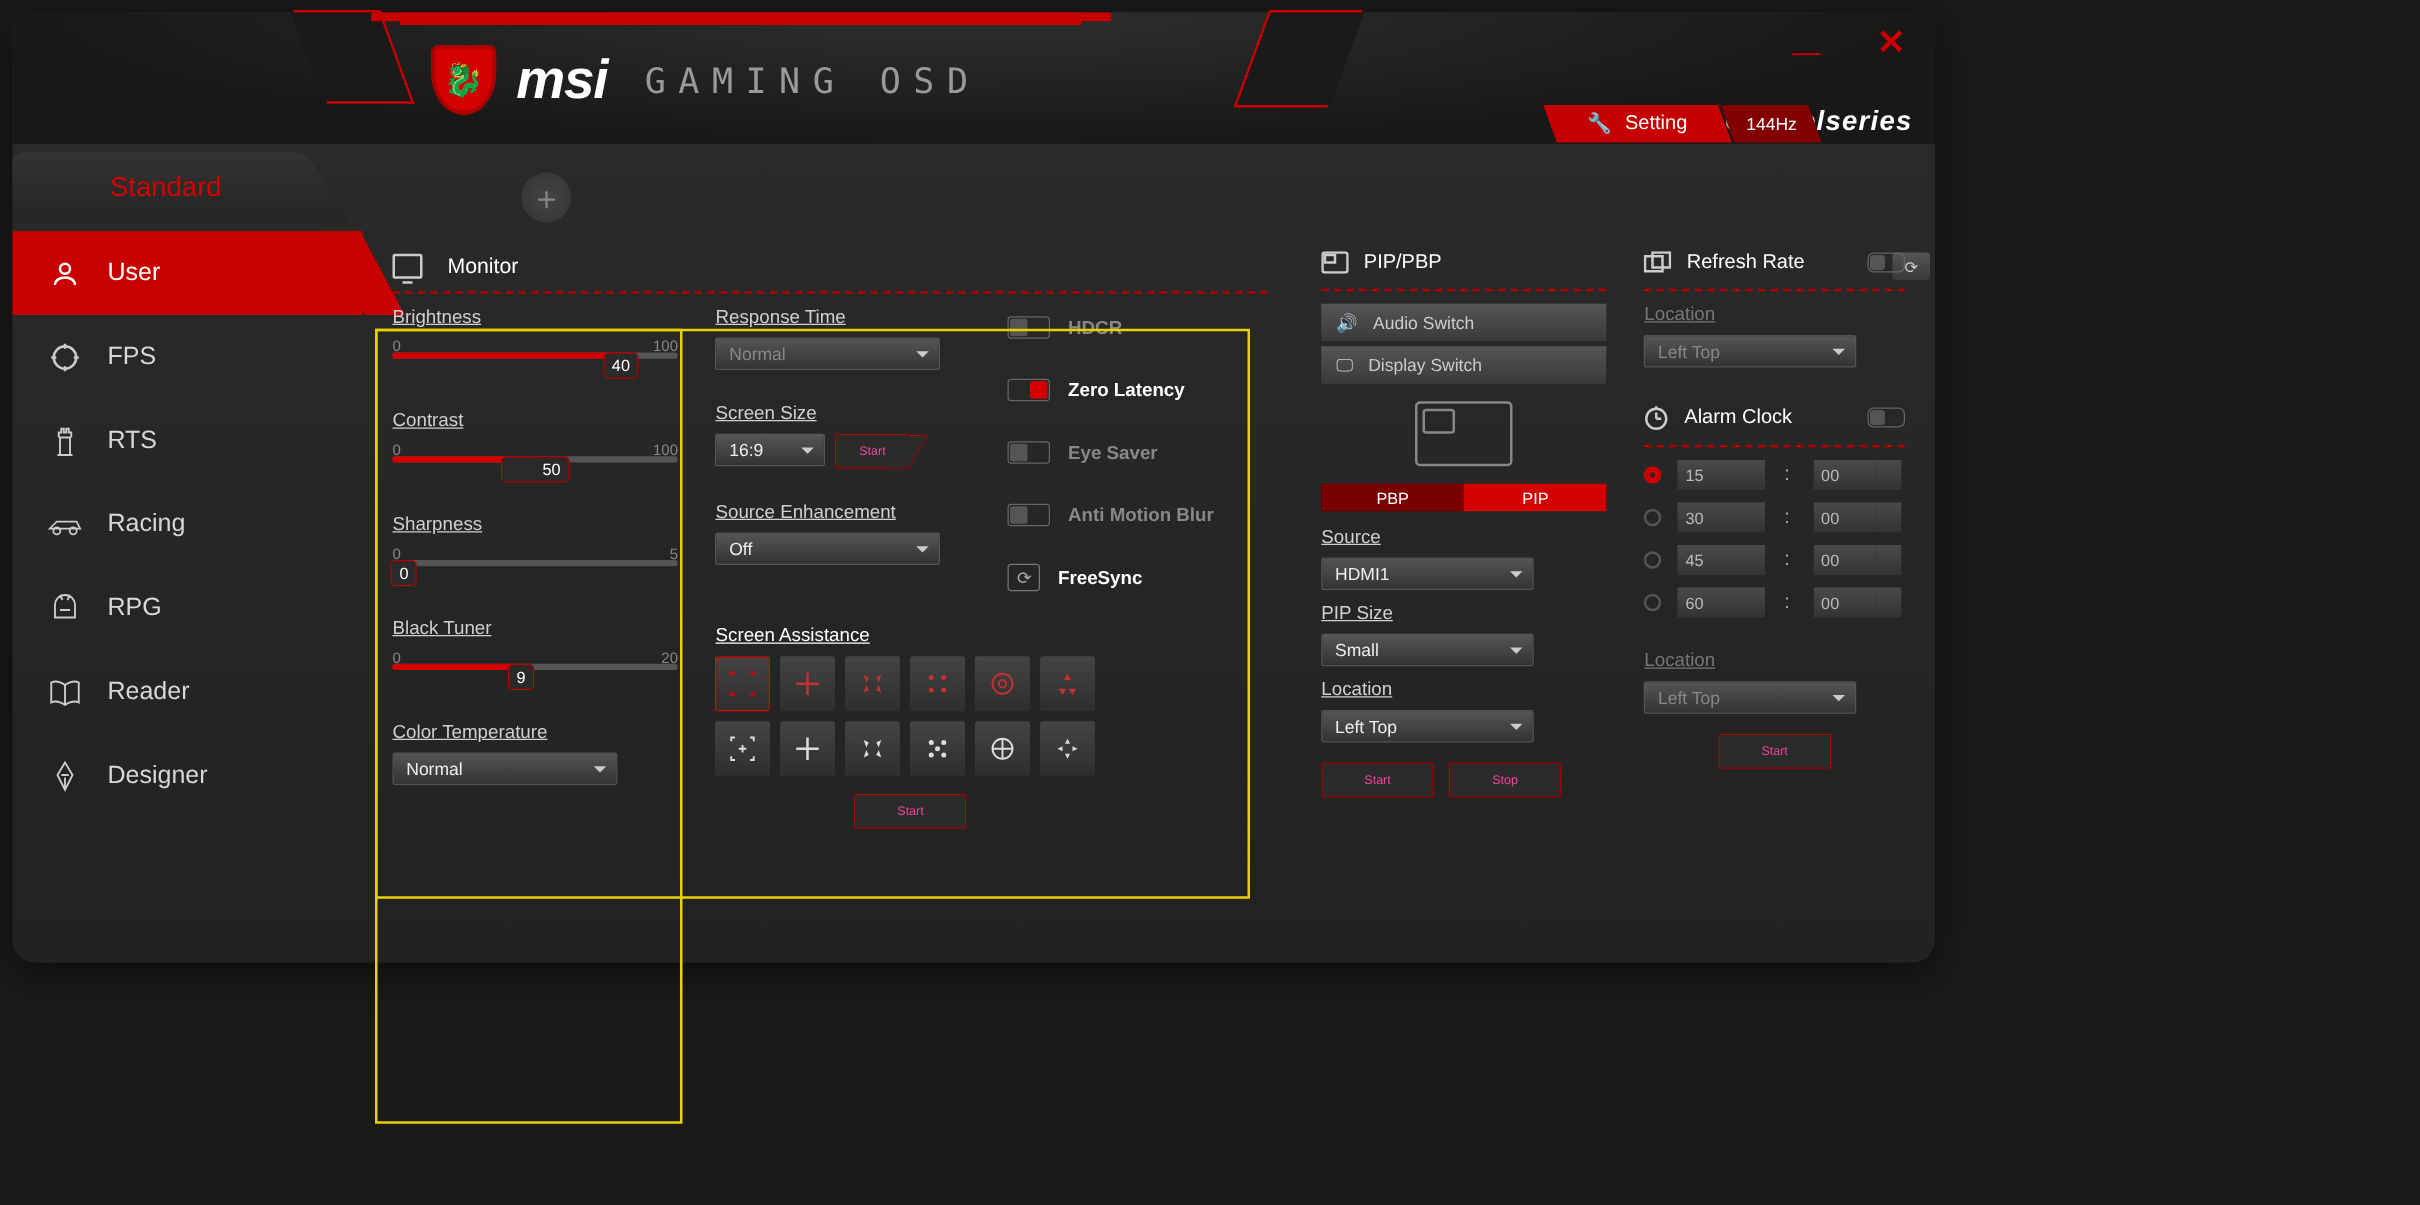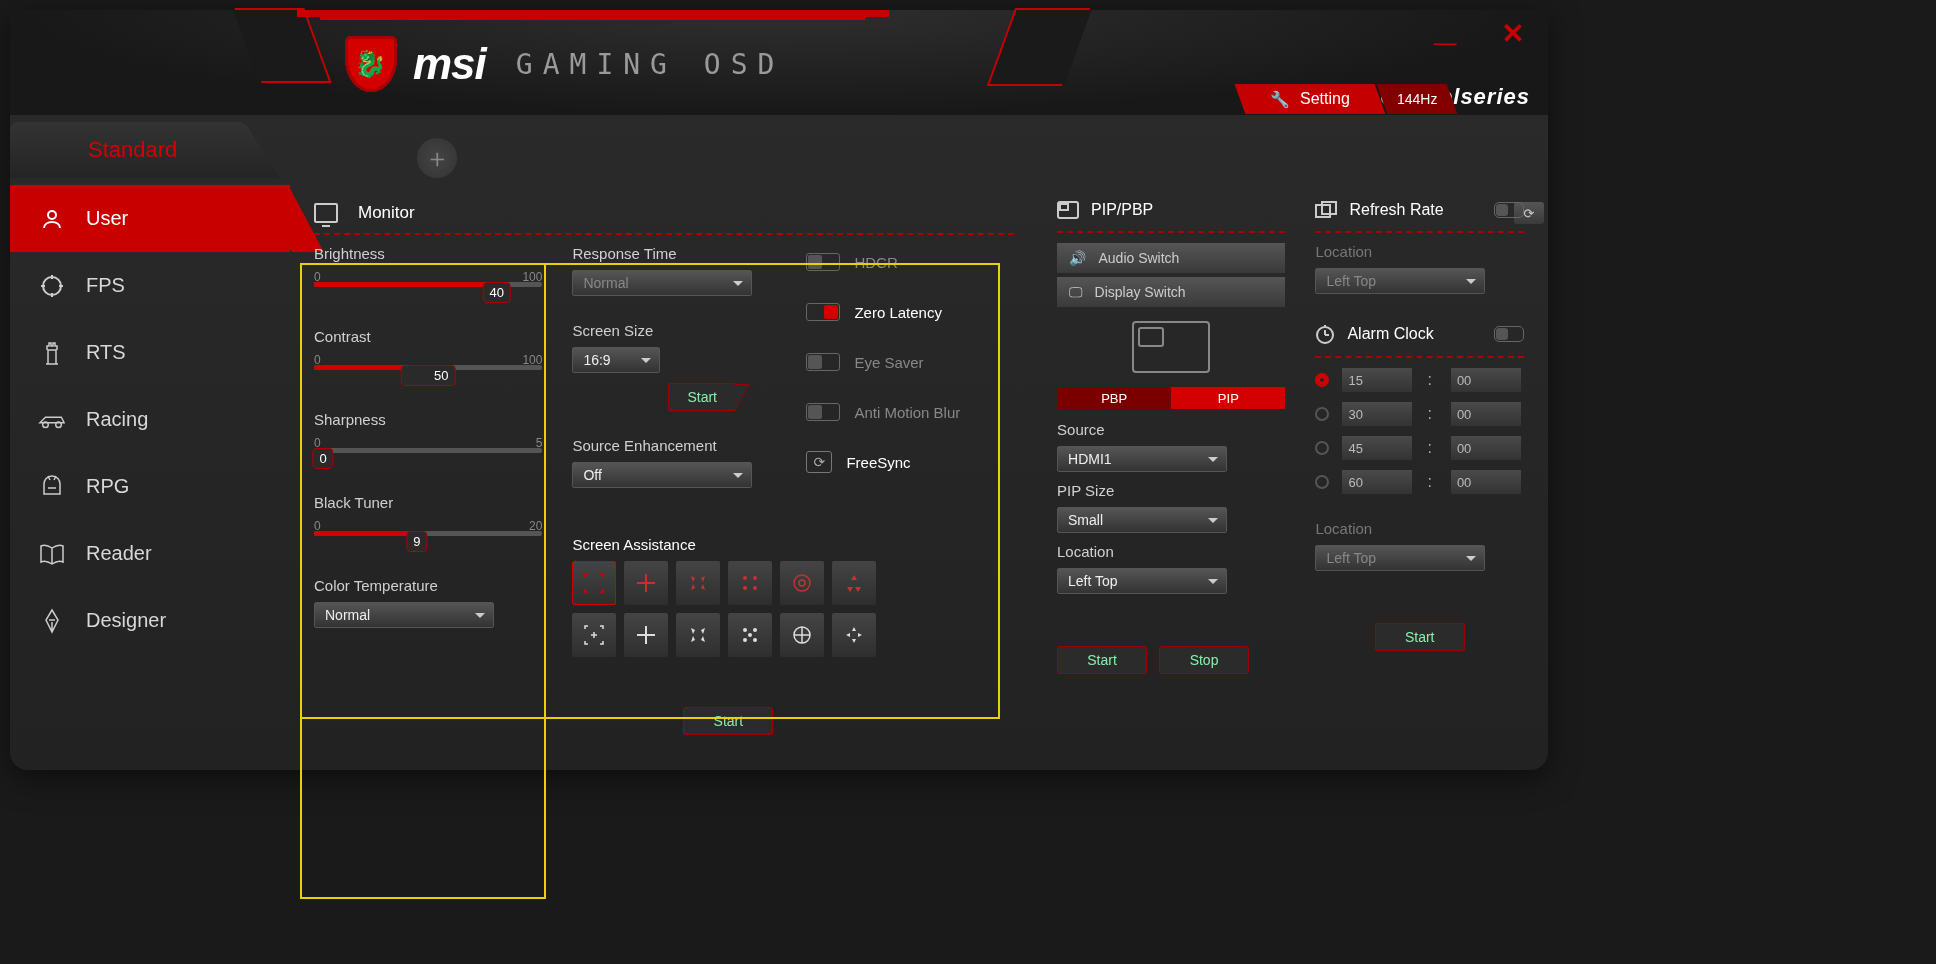--- a/index.html
+++ b/index.html
@@ -58,40 +58,40 @@
 
 
 .cols { display:flex; gap:30px; }
 .col { display:flex; flex-direction:column; }
 .col1 { width:230px; }
 .col2 { width:190px; }
 .col3 { width:200px; margin-left:14px;}
 .col4 { width:230px; margin-left:22px;}
 .col5 { width:210px; margin-left:0px;}
 
-.label { color:#d0d0d0; font-size:15px; margin-bottom:8px; }
+.label { color:#d0d0d0; font-size:15px; margin-bottom:8px;text-decoration:underline; }
 .label.dim { color:#777; }
 .slider-wrap { position:relative; height:42px; }
 .slider-scale { display:flex; justify-content:space-between; color:#888; font-size:12px; margin-bottom:-2px;}
 .slider-track { position:relative; height:5px; background:#555; border-radius:2px; }
 .slider-fill { position:absolute; left:0; top:0; bottom:0; background:#d40000; border-radius:2px;}
 .slider-val { position:absolute; top:12px; background:#2a2a2a; border:1px solid #b00000; border-radius:4px; color:#fff; font-size:13px; padding:2px 6px; transform:translateX(-50%);}
 .dd { height:26px; background:linear-gradient(180deg,#555,#333); border:1px solid #555; border-radius:2px; color:#eee; font-size:14px; padding:0 26px 0 10px; display:flex; align-items:center; position:relative; cursor:pointer;}
 .dd.dim { color:#888; }
 .dd::after{content:'';position:absolute;right:8px;top:50%;margin-top:-2px;border:5px solid transparent;border-top-color:#ccc;}
-.btn { height:28px; background:#2b2b2b; border:1px solid #a00000; color:#86efac; font-size:14px; padding:0 18px; display:inline-flex; align-items:center; justify-content:center; cursor:pointer; border-radius:2px;margin-top:36px;}
+.btn { height:28px; background:#2b2b2b; border:1px solid #a00000; color:#ec4899; font-size:10px; padding:0 18px; display:inline-flex; align-items:center; justify-content:center; cursor:pointer; border-radius:2px;}
 .btn.big { width:90px; }
 .start-wedge{position:relative;}
 .start-wedge::after{content:'';position:absolute;right:-8px;top:0;bottom:0;width:16px;background:#2b2b2b;border-top:1px solid #a00000;border-right:1px solid #a00000;transform:skewX(-30deg);border-radius:0 2px 2px 0;}
 
 .toggle-row { display:flex; align-items:center; gap:14px; height:34px; }
 .toggle { width:34px; height:18px; border:1px solid #666; border-radius:3px; position:relative; cursor:pointer;}
 .toggle .knob{position:absolute;top:1px;bottom:1px;width:14px;background:#555;border-radius:2px;left:1px;}
 .toggle.on .knob{right:1px;left:auto;background:#d40000;}
-.toggle-label { color:#888; font-size:15px; }
+.toggle-label { color:#888; font-size:15px;font-weight:bold; }
 .toggle-label.on { color:#fff; }
 .reload-icn{width:26px;height:22px;border:1px solid #777;border-radius:3px;display:flex;align-items:center;justify-content:center;color:#aaa;font-size:14px;}
 
 
 .sa-grid { display:grid; grid-template-columns:repeat(6,44px); grid-auto-rows:44px; gap:8px; }
 .sa-cell { background:linear-gradient(180deg,#444,#2e2e2e); display:flex; align-items:center; justify-content:center; cursor:pointer; color:#ccc; border-radius:2px;}
 .sa-cell.sel { border:1px solid #d40000; color:#d40000; }
 .sa-cell.red { color:#c83030; }
 
 

